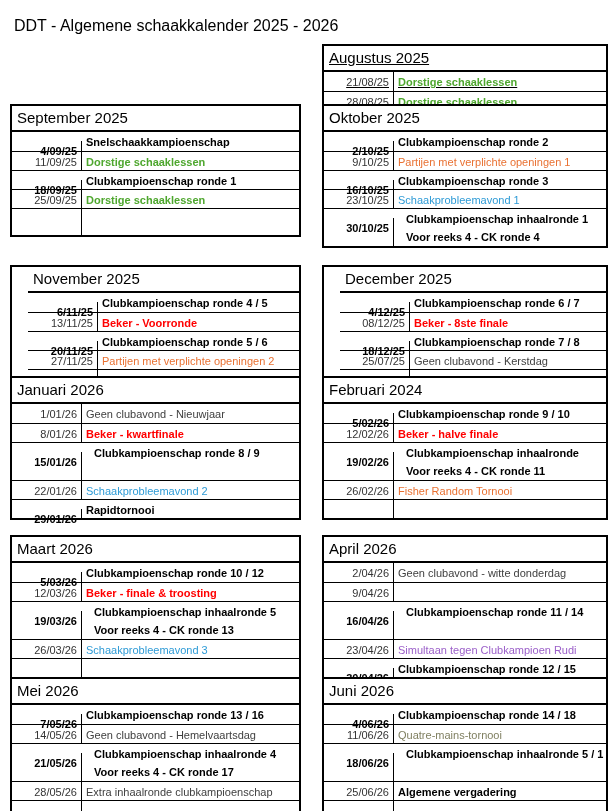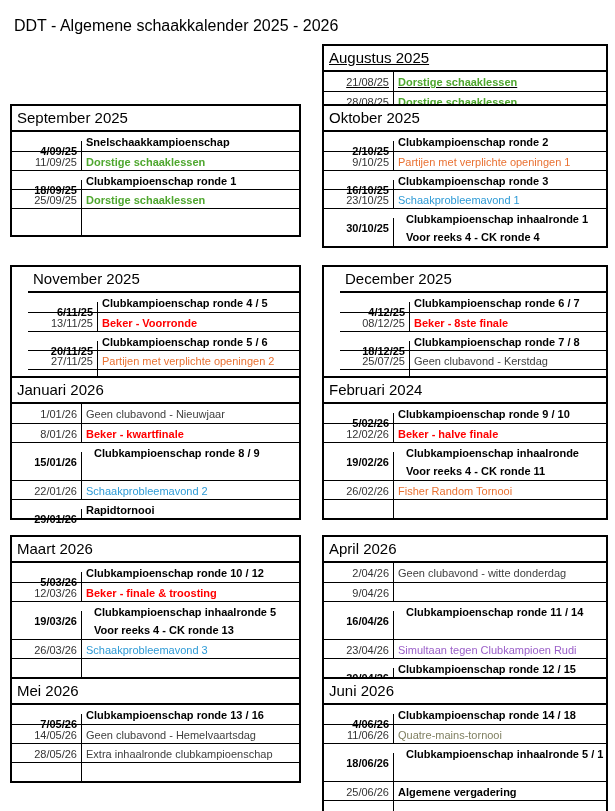--- a/index.html
+++ b/index.html
@@ -412,20 +412,27 @@
 
     </div>
   </div>
         <div class="event-row">
     <div class="date-cell">14/05/26</div>
     <div class="event-cell">
       <div class="event-line1 s-plain">Geen clubavond - Hemelvaartsdag</div>
 
     </div>
   </div>
+        <div class="event-row tall">
+    <div class="date-cell b">21/05/26</div>
+    <div class="event-cell">
+      <div class="event-line1 s-bold">Clubkampioenschap inhaalronde 4</div>
+      <div class="event-line2 s-bold">Voor reeks 4 - CK ronde 17</div>
+    </div>
+  </div>
         <div class="event-row">
     <div class="date-cell">28/05/26</div>
     <div class="event-cell">
       <div class="event-line1 s-plain">Extra inhaalronde clubkampioenschap</div>
 
     </div>
   </div>
         <div class="event-row">
     <div class="date-cell"></div>
     <div class="event-cell">

